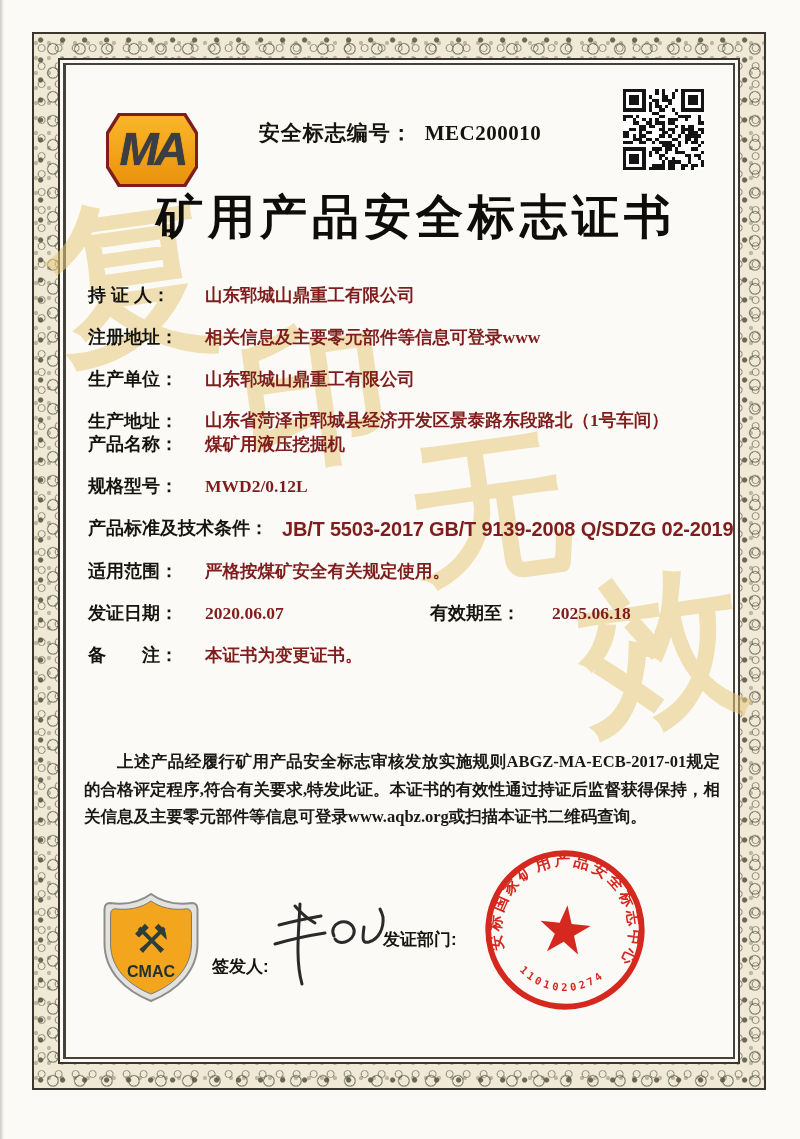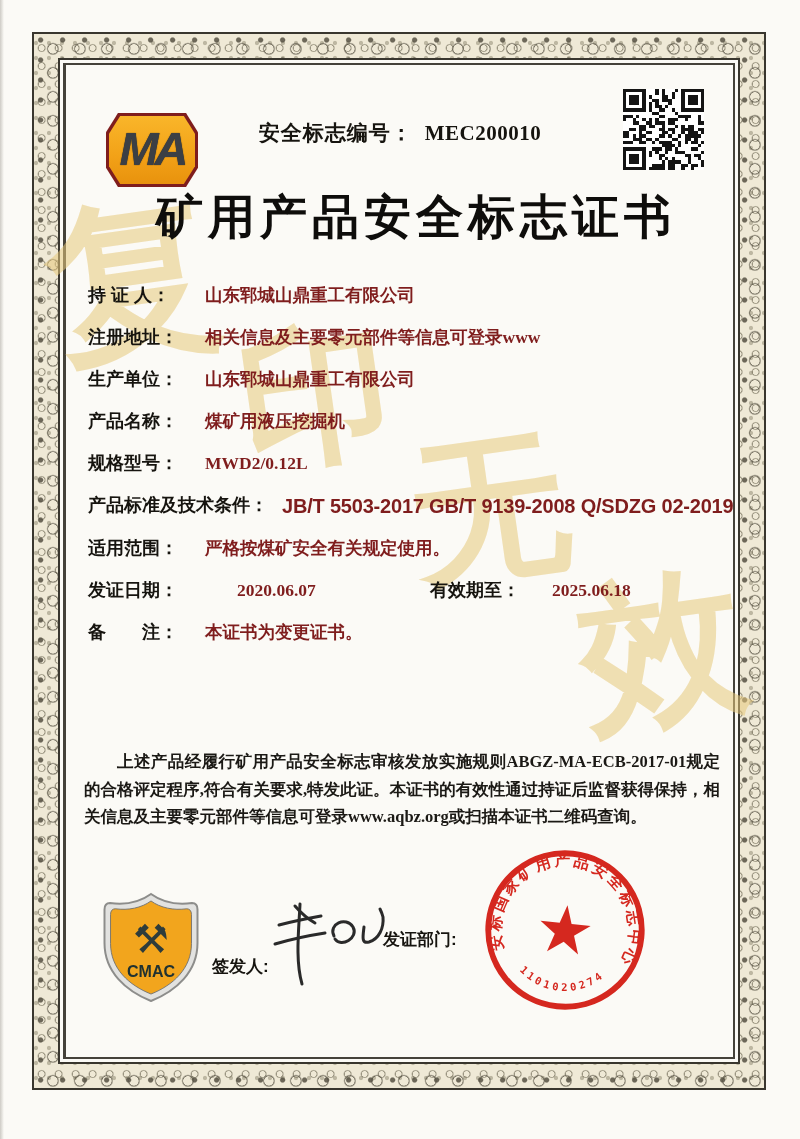--- a/index.html
+++ b/index.html
@@ -68,21 +68,21 @@
   .frow .lab { font-weight:bold; font-size:18px; min-width:117px; white-space:pre; flex:0 0 auto; }
   .frow .val { font-family:"Liberation Serif", serif; font-weight:600; font-size:17.5px;
     color:#7f1d1d; max-width:515px; }
   .frow-wrap { margin-bottom:0; }
   .frow-wrap .val { line-height:21px; }
   .frow-std .lab { min-width:0; margin-right:14px; }
   .frow-std .val { font-family:"Liberation Sans", sans-serif; font-weight:bold; font-size:20px;
     white-space:nowrap; letter-spacing:-0.2px; padding-top:1px; }
   .val-mono { font-family:"DejaVu Sans Mono", monospace; font-weight:bold; font-size:16.5px; }
   .val-date { font-size:18px; }
-  .frow-dates { position:relative;gap:32px; }
+  .frow-dates { position:relative; }
   .pair2 { position:absolute; left:342px; top:0; display:flex; }
   .pair2 .lab { min-width:100px; margin-right:22px; }
 
   
   .statement { position:absolute; left:84px; top:748px; width:636px; margin:0;
     font-family:"Liberation Serif", serif; font-size:16.5px; font-weight:600;
     line-height:27.5px; text-align:justify; text-indent:2em; color:#1b1915; }
 
   
   .cmac { position:absolute; left:102px; top:891px; width:98px; height:114px; }
@@ -344,20 +344,24 @@
         <span class="val">山东郓城山鼎重工有限公司</span>
       </div>
       <div class="frow">
         <span class="lab">注册地址：</span>
         <span class="val">相关信息及主要零元部件等信息可登录www</span>
       </div>
       <div class="frow">
         <span class="lab">生产单位：</span>
         <span class="val">山东郓城山鼎重工有限公司</span>
       </div>
+      <div class="frow frow-wrap">
+        <span class="lab">生产地址：</span>
+        <span class="val">山东省菏泽市郓城县经济开发区景泰路东段路北（1号车间）</span>
+      </div>
       <div class="frow">
         <span class="lab">产品名称：</span>
         <span class="val">煤矿用液压挖掘机</span>
       </div>
       <div class="frow">
         <span class="lab">规格型号：</span>
         <span class="val val-mono">MWD2/0.12L</span>
       </div>
       <div class="frow frow-std">
         <span class="lab">产品标准及技术条件：</span>

